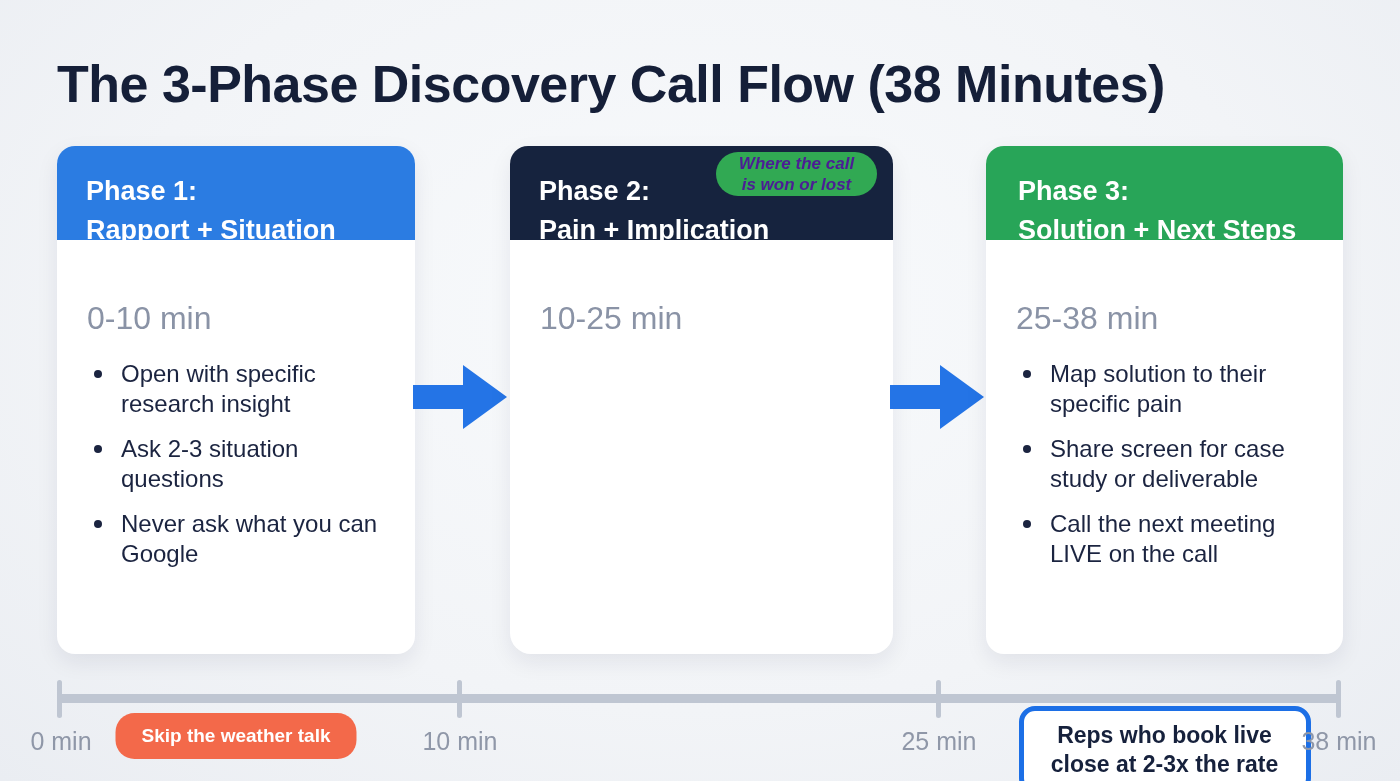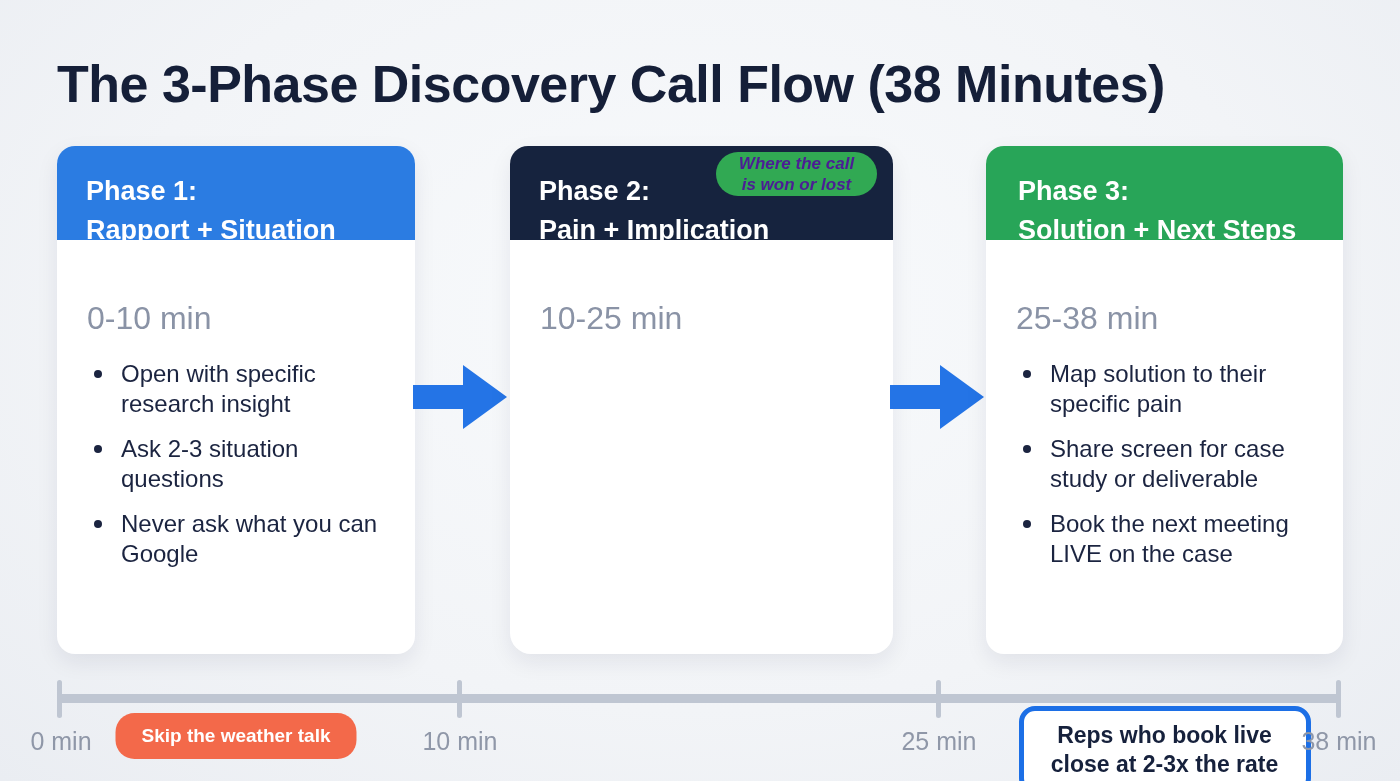--- a/index.html
+++ b/index.html
@@ -159,21 +159,21 @@
       <div class="phase-title">
         <div>Phase 3:</div>
         <div>Solution + Next Steps</div>
       </div>
     </div>
     <div class="card-body">
       <div class="time-range">25-38 min</div>
       <ul class="bullet-list">
         <li>Map solution to their specific pain</li>
         <li>Share screen for case study or deliverable</li>
-        <li>Book the next meeting LIVE on the case</li>
+        <li>Call the next meeting LIVE on the call</li>
       </ul>
       <div class="result-callout">
         <div>Reps who book live</div>
         <div>close at 2-3x the rate</div>
       </div>
     </div>
   </div>
 
   <div class="timeline-bar"></div>
   <div class="timeline-tick tick-0"></div>

